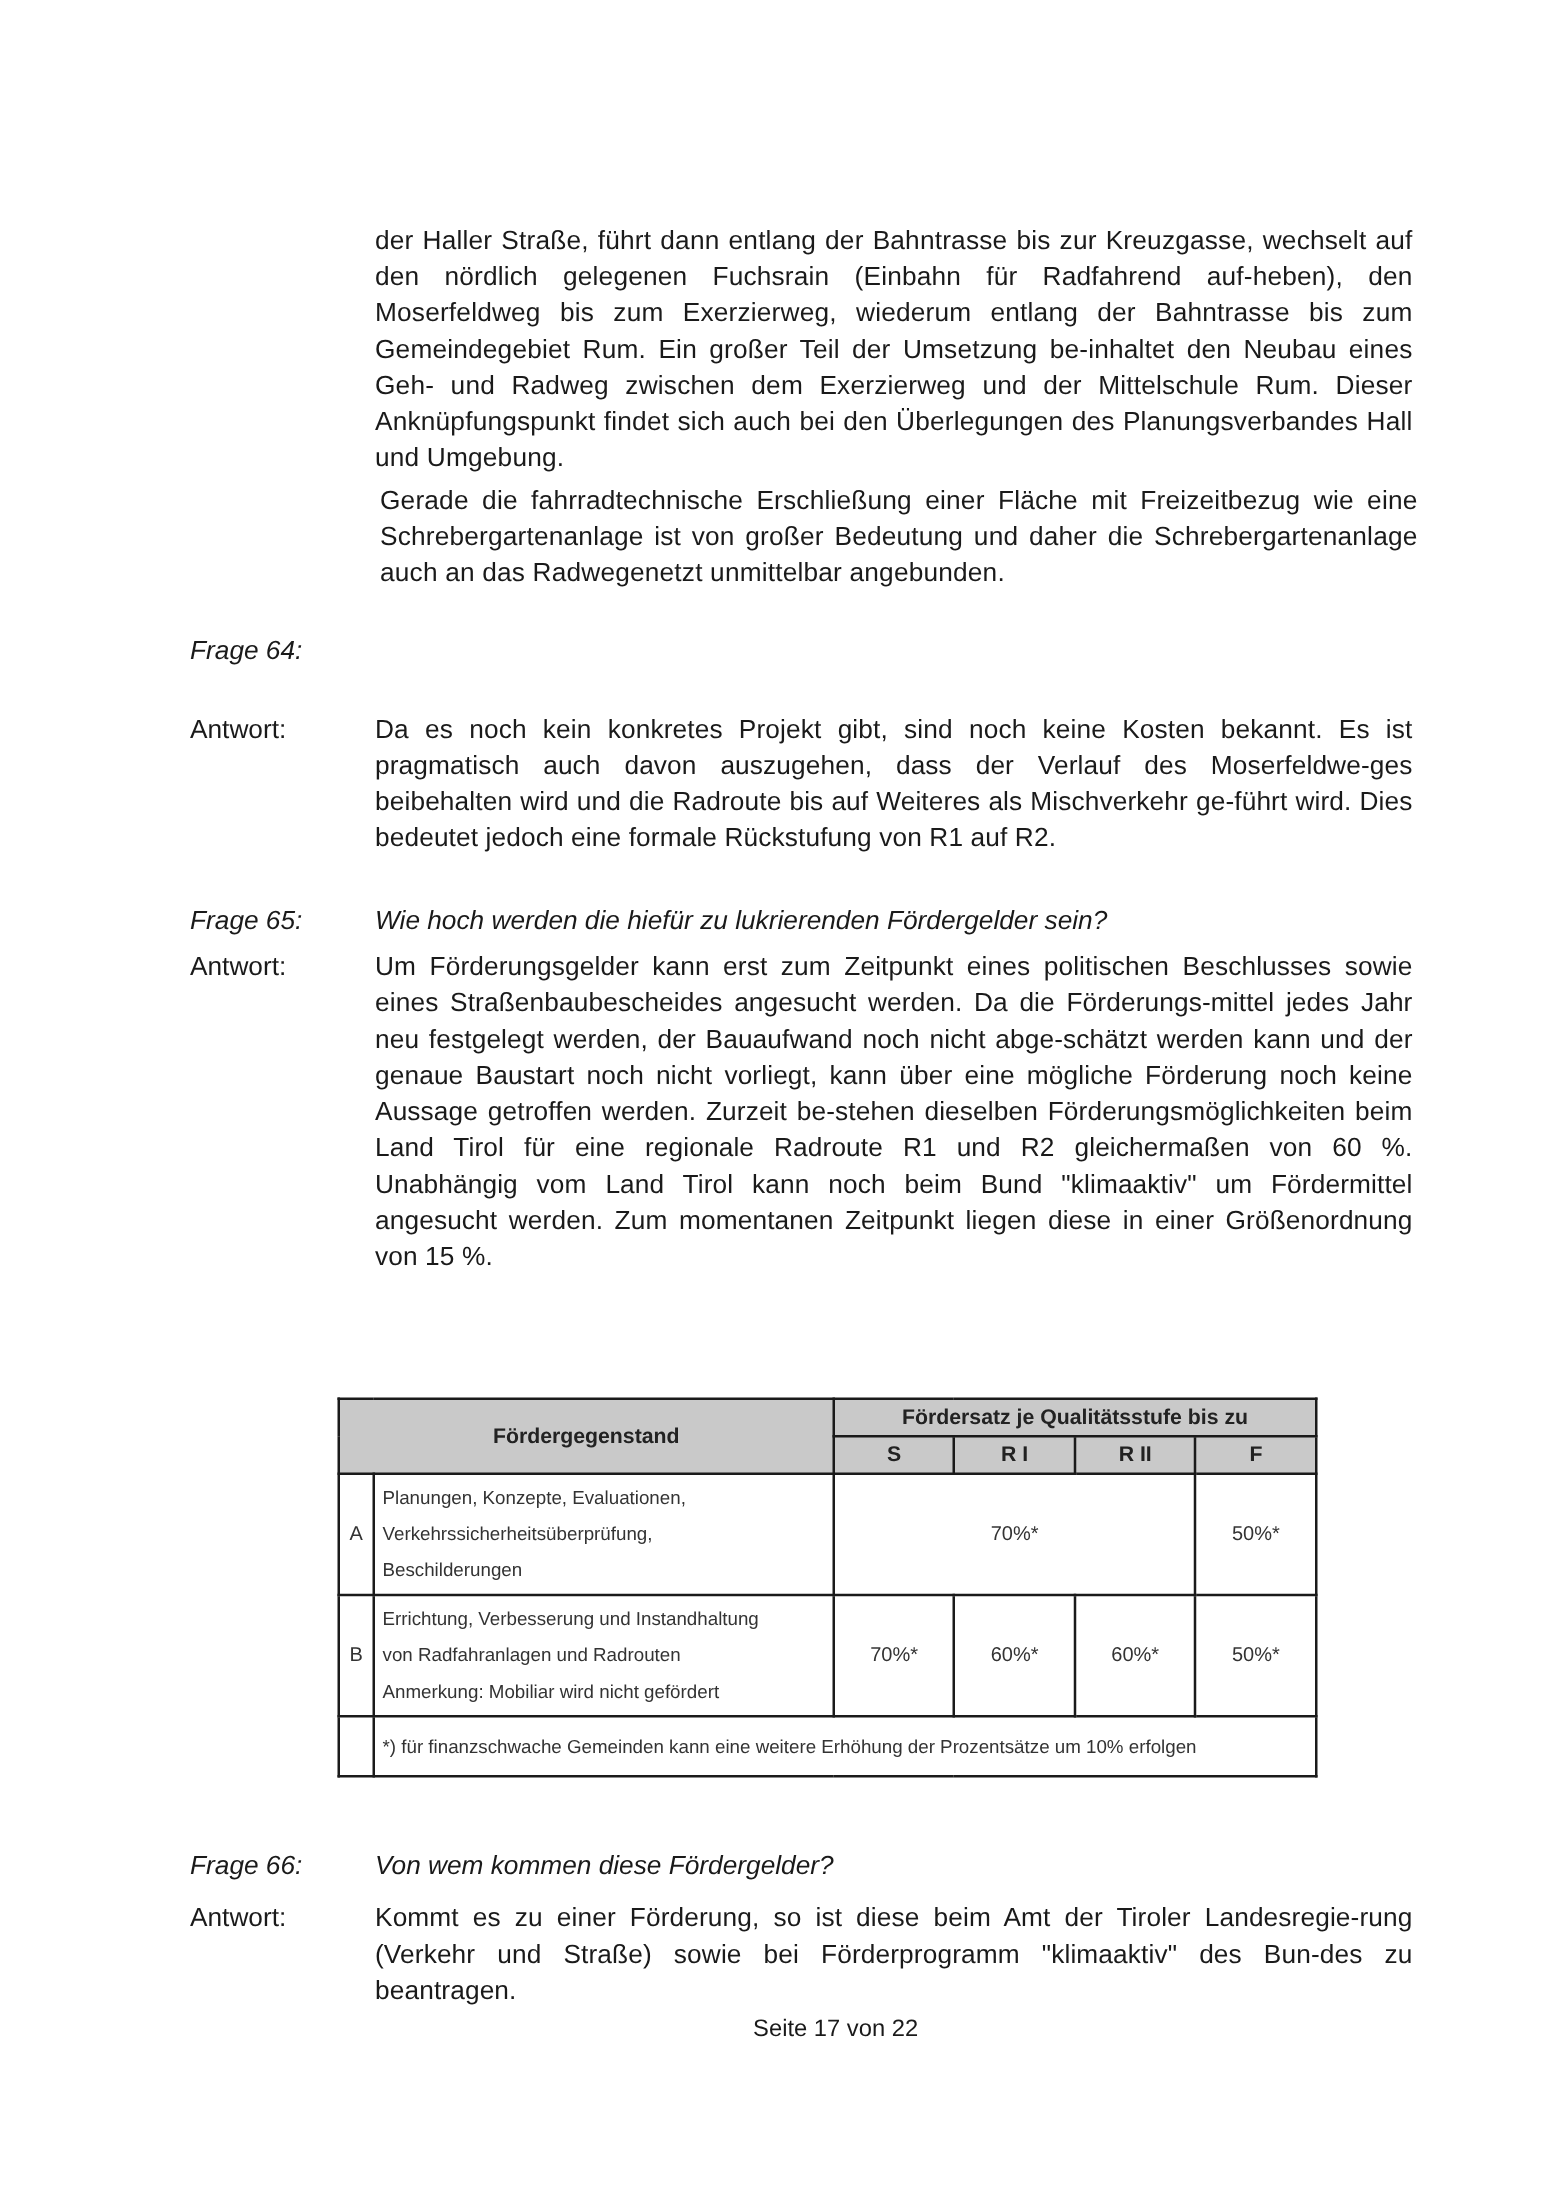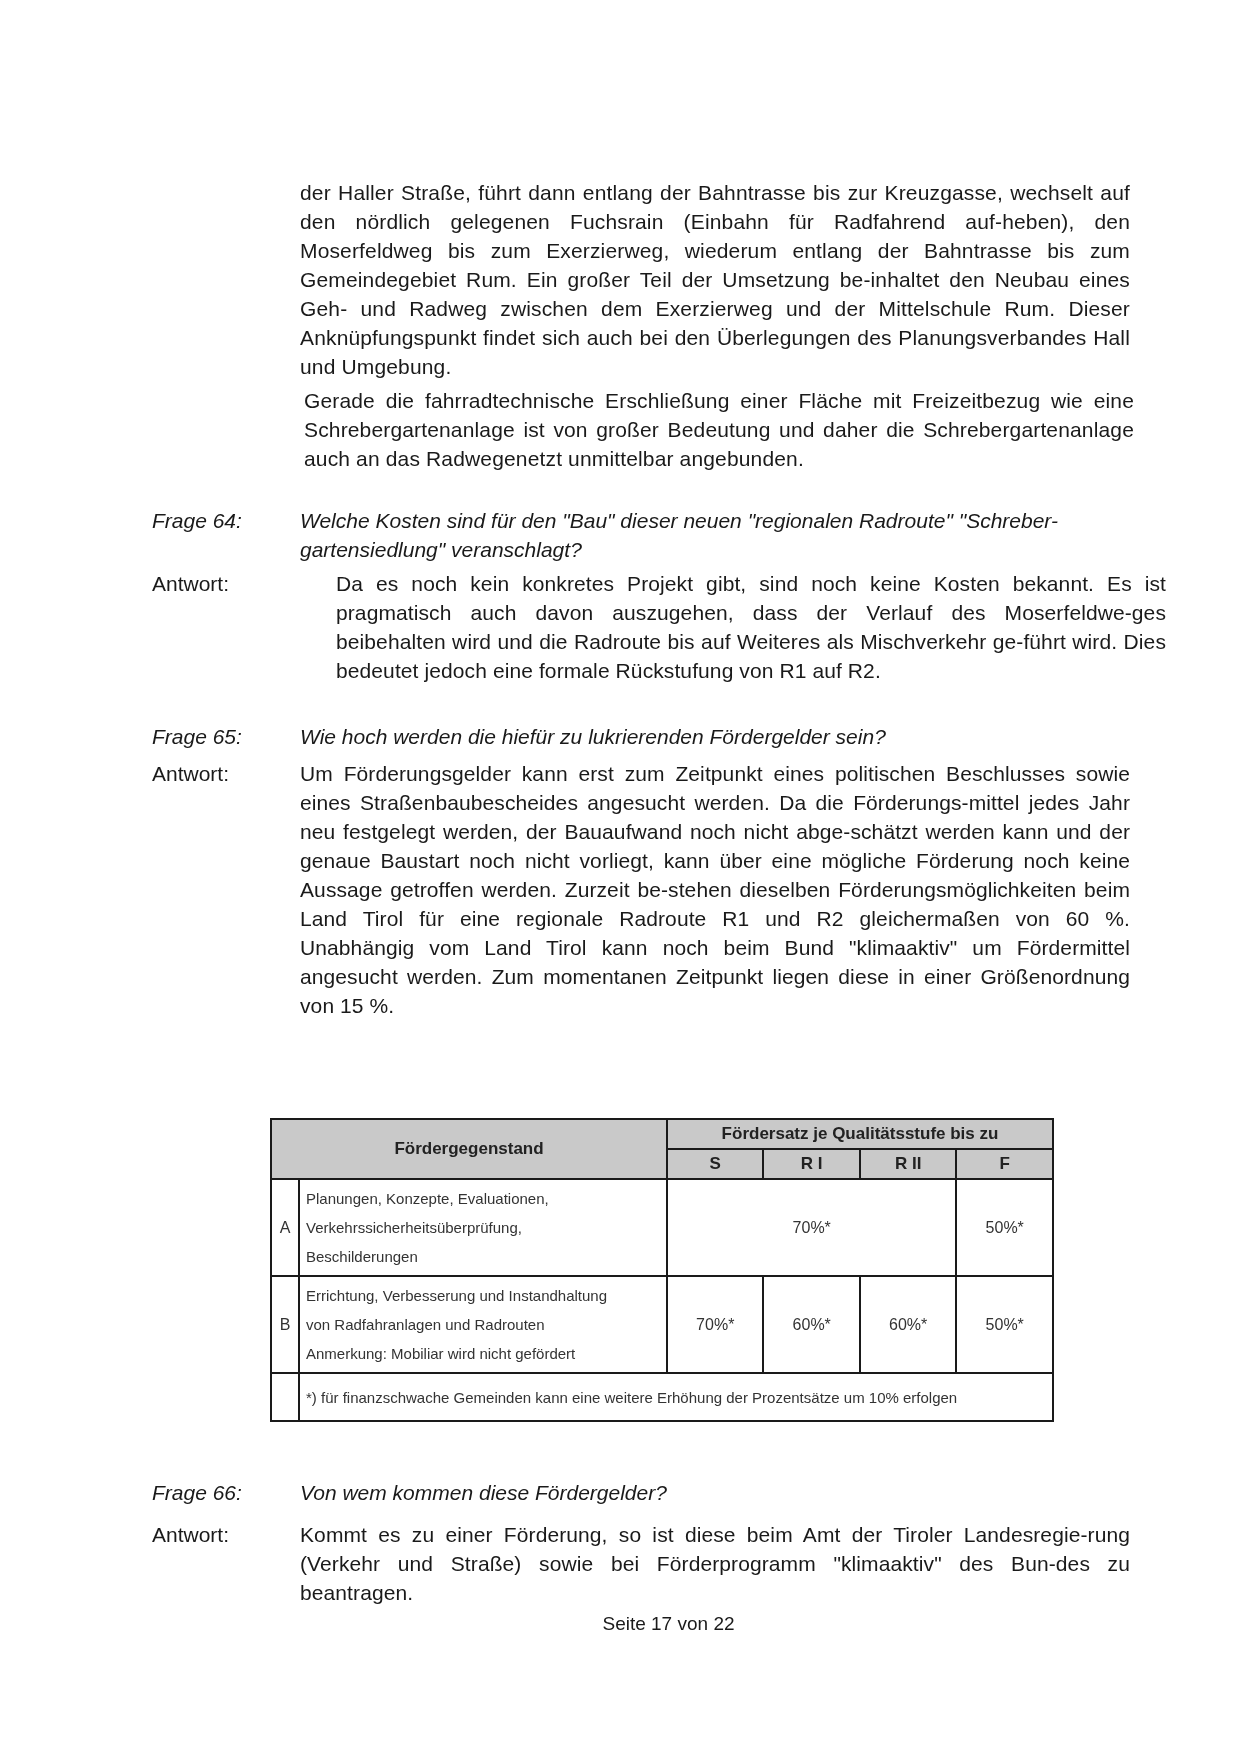--- a/index.html
+++ b/index.html
@@ -32,23 +32,22 @@
 </style>
 </head>
 <body>
 
 <div class="page">
 
   <p class="para" style="top:178px; margin:0;">der Haller Straße, führt dann entlang der Bahntrasse bis zur Kreuzgasse, wechselt auf den nördlich gelegenen Fuchsrain (Einbahn für Radfahrend auf-heben), den Moserfeldweg bis zum Exerzierweg, wiederum entlang der Bahntrasse bis zum Gemeindegebiet Rum. Ein großer Teil der Umsetzung be-inhaltet den Neubau eines Geh- und Radweg zwischen dem Exerzierweg und der Mittelschule Rum. Dieser Anknüpfungspunkt findet sich auch bei den Überlegungen des Planungsverbandes Hall und Umgebung.</p>
   <p class="para" style="top:382px; margin:4px;">Gerade die fahrradtechnische Erschließung einer Fläche mit Freizeitbezug wie eine Schrebergartenanlage ist von großer Bedeutung und daher die Schrebergartenanlage auch an das Radwegenetzt unmittelbar angebunden.</p>
 
   <div class="label q" style="top:506px;">Frage 64:</div>
-  <div class="question" style="top:506px;">Welche Kosten sind für den "Bau" dieser neuen "regionalen Radroute" "Schreber-gartensiedlung" veranschlagt?</div>
   <div class="label" style="top:569px;">Antwort:</div>
-  <div class="answer" style="top:569px;margin-left:36px;">Da es noch kein konkretes Projekt gibt, sind noch keine Kosten bekannt. Es ist pragmatisch auch davon auszugehen, dass der Verlauf des Moserfeldwe-ges beibehalten wird und die Radroute bis auf Weiteres als Mischverkehr ge-führt wird. Dies bedeutet jedoch eine formale Rückstufung von R1 auf R2.</div>
+  <div class="answer" style="top:569px;">Da es noch kein konkretes Projekt gibt, sind noch keine Kosten bekannt. Es ist pragmatisch auch davon auszugehen, dass der Verlauf des Moserfeldwe-ges beibehalten wird und die Radroute bis auf Weiteres als Mischverkehr ge-führt wird. Dies bedeutet jedoch eine formale Rückstufung von R1 auf R2.</div>
 
   <div class="label q" style="top:722px;">Frage 65:</div>
   <div class="question" style="top:722px;">Wie hoch werden die hiefür zu lukrierenden Fördergelder sein?</div>
   <div class="label" style="top:759px;">Antwort:</div>
   <div class="answer" style="top:759px;">Um Förderungsgelder kann erst zum Zeitpunkt eines politischen Beschlusses sowie eines Straßenbaubescheides angesucht werden. Da die Förderungs-mittel jedes Jahr neu festgelegt werden, der Bauaufwand noch nicht abge-schätzt werden kann und der genaue Baustart noch nicht vorliegt, kann über eine mögliche Förderung noch keine Aussage getroffen werden. Zurzeit be-stehen dieselben Förderungsmöglichkeiten beim Land Tirol für eine regionale Radroute R1 und R2 gleichermaßen von 60 %. Unabhängig vom Land Tirol kann noch beim Bund "klimaaktiv" um Fördermittel angesucht werden. Zum momentanen Zeitpunkt liegen diese in einer Größenordnung von 15 %.</div>
 
   <table class="fund">
     <tbody>
         <tr>
       <th class="th-main" colspan="2" rowspan="2">Fördergegenstand</th>

